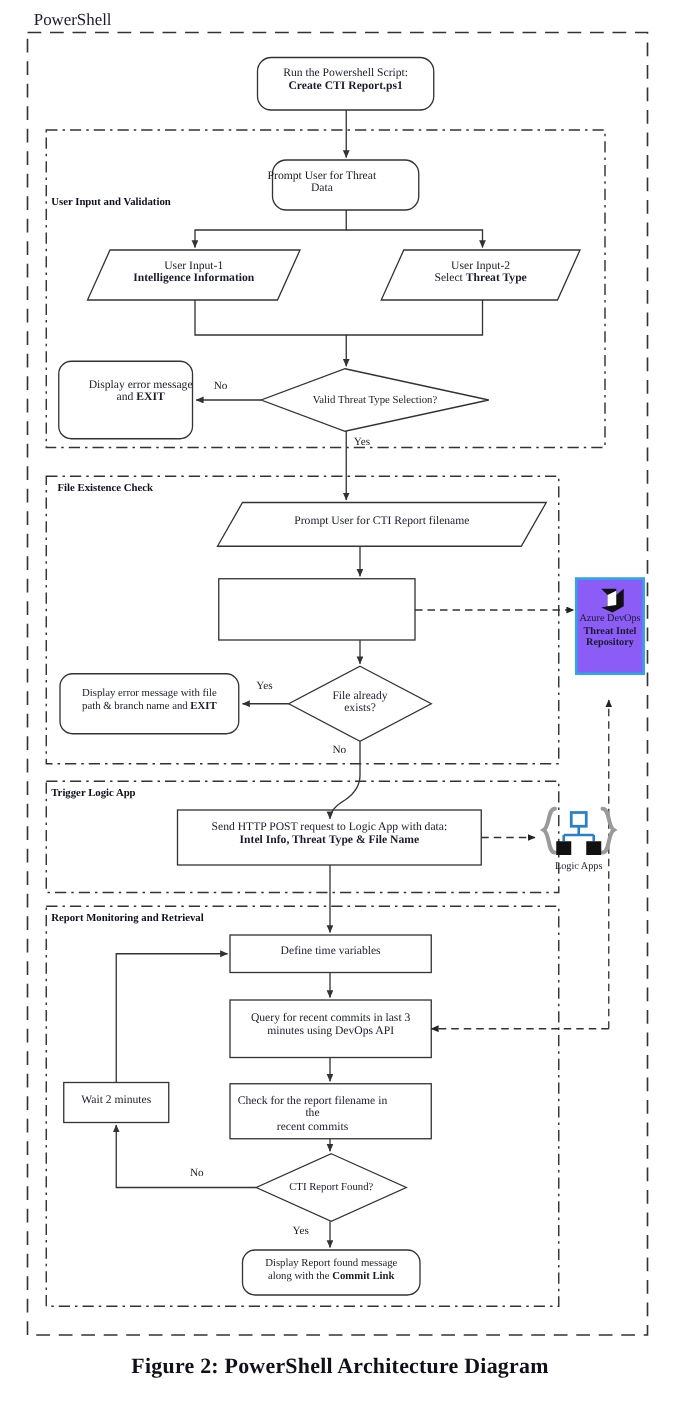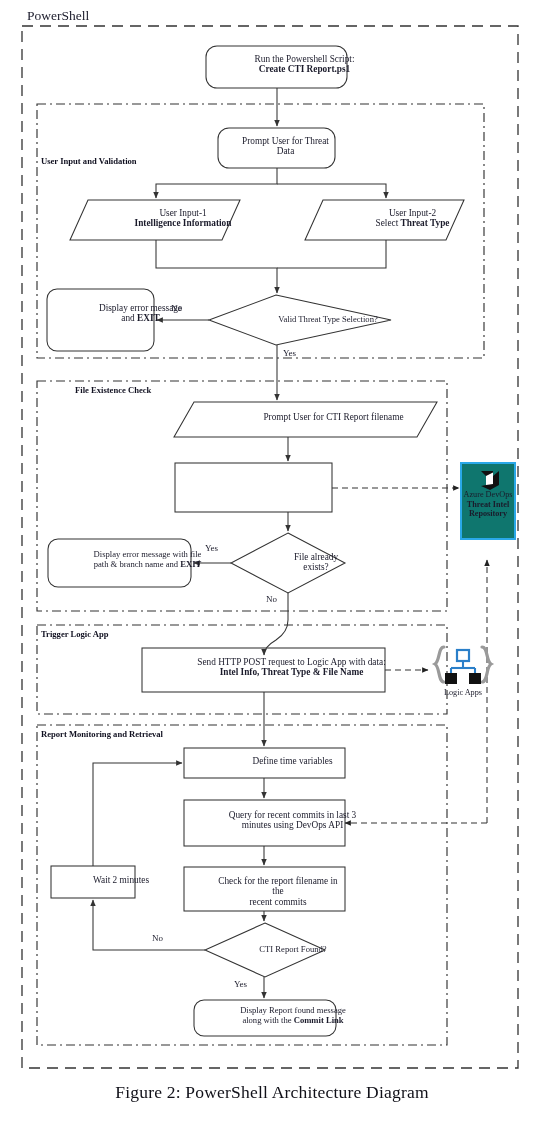--- a/index.html
+++ b/index.html
@@ -1,28 +1,28 @@
 <!DOCTYPE html>
 <html><head>
 <meta charset="utf-8">
 <style>
   html,body{margin:0;padding:0;background:#ffffff;}
   body{width:544px;height:1126px;position:relative;
        font-family:"Liberation Serif","DejaVu Serif",serif;color:#1b1b2b;}
   #root{position:relative;width:544px;height:1126px;overflow:hidden;}
   svg.layer{position:absolute;left:0;top:0;width:544px;height:1126px;}
-  .lbl{position:absolute;text-align:center;line-height:1.12;color:#1b1b2b;padding-left:28px;}
+  .lbl{position:absolute;text-align:center;line-height:1.12;color:#1b1b2b;}
   .nodetext{font-size:9.3px;}
   .small{font-size:8.6px;}
   .b{font-weight:bold;}
   .seclabel{position:absolute;font-size:8.6px;font-weight:bold;color:#101020;white-space:nowrap;}
   .edgelabel{position:absolute;font-size:9px;color:#1b1b2b;white-space:nowrap;}
   #page-title{position:absolute;left:27px;top:8px;font-size:13.5px;color:#1b1b2b;}
   #figure-caption{position:absolute;left:0;top:1082px;width:544px;text-align:center;
-                  font-size:17.5px;color:#101018;letter-spacing:.2px;}
+                  font-size:17.5px;color:#101018;letter-spacing:.2px;font-weight:bold;}
   .svcbox{position:absolute;box-sizing:border-box;}
   .svclabel{position:absolute;width:100%;text-align:center;font-size:8.2px;line-height:1.18;}
 </style>
 </head>
 <body>
 
 <div id="root">
 
   <div id="page-title">PowerShell</div>
 
@@ -120,21 +120,21 @@
 
       <path d="M264,977 L264,998" marker-end="url(#arrow)"></path>
 
       <path d="M487,823 L345,823" stroke-dasharray="6 4" marker-end="url(#arrowsm)"></path>
       <path d="M487,823 L487,560" stroke-dasharray="6 4" marker-end="url(#arrowsm)"></path>
 
     </g>
   </svg>
 
   <div class="seclabel" style="left:41px;top:108px;margin-top:48px;">User Input and Validation</div>
-  <div class="seclabel" style="left:55px;top:385px;padding-left:20px;">File Existence Check</div>
+  <div class="seclabel" style="left:26px;top:385px;padding-left:20px;">File Existence Check</div>
   <div class="seclabel" style="left:41px;top:629px;">Trigger Logic App</div>
   <div class="seclabel" style="left:41px;top:729px;">Report Monitoring and Retrieval</div>
 
   <div class="lbl nodetext" style="left:206px;top:54px;width:141px;">
     <div>Run the Powershell Script:</div>
     <div class="b">Create CTI Report.ps1</div>
   </div>
 
   <div class="lbl nodetext" style="left:210px;top:136px;width:95px;">
     <div>Prompt User for Threat</div>
@@ -207,21 +207,21 @@
     <div><span>along with the </span><span class="b">Commit Link</span></div>
   </div>
 
   <div class="edgelabel" style="left:171px;top:303px;">No</div>
   <div class="edgelabel" style="left:283px;top:348px;">Yes</div>
   <div class="edgelabel" style="left:205px;top:543px;">Yes</div>
   <div class="edgelabel" style="left:266px;top:594px;">No</div>
   <div class="edgelabel" style="left:152px;top:933px;">No</div>
   <div class="edgelabel" style="left:234px;top:979px;">Yes</div>
 
-  <div class="svcbox" style="left:460px;top:462px;width:56px;height:78px;border:2.2px solid #2aa8e8;background:#0f766e;text-decoration:underline;">
+  <div class="svcbox" style="left:460px;top:462px;width:56px;height:78px;border:2.2px solid #2aa8e8;background:#8b5cf6;text-decoration:underline;">
     <svg width="56" height="26" viewBox="0 0 56 26" style="display:block;margin:3px auto 0;">
       <g transform="translate(28,13)">
         <path d="M-9,-9 L3,-9 L3,-4 L9,-9 L9,5 L0,10 L-9,6 L-4,5 L-4,-4 Z" fill="#111111"></path>
         <path d="M-4,-4 L3,-7.5 L3,4 L-4,5 Z" fill="#ffffff"></path>
       </g>
     </svg>
     <div class="svclabel" style="top:26px;">
       <div>Azure DevOps</div>
       <div class="b">Threat Intel</div>
       <div class="b">Repository</div>

